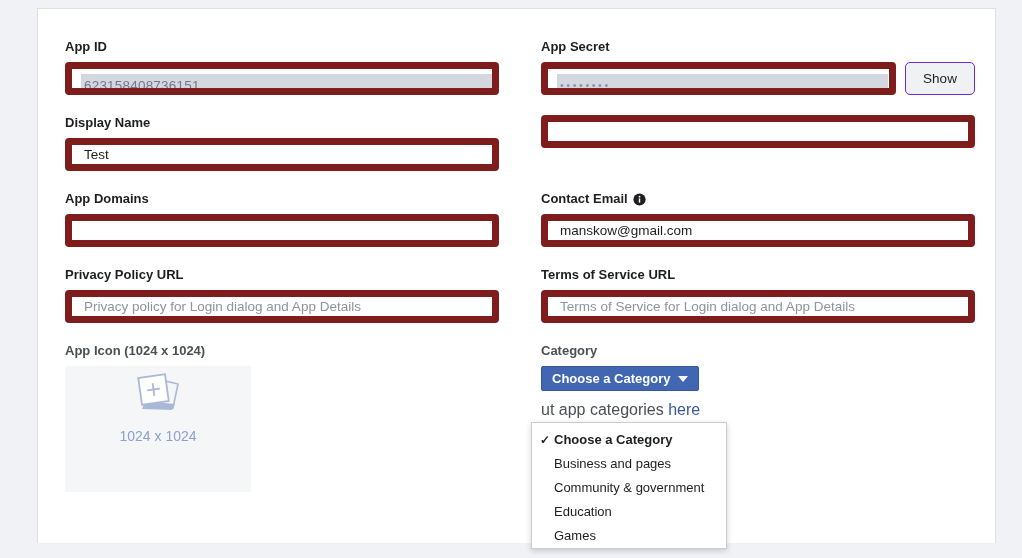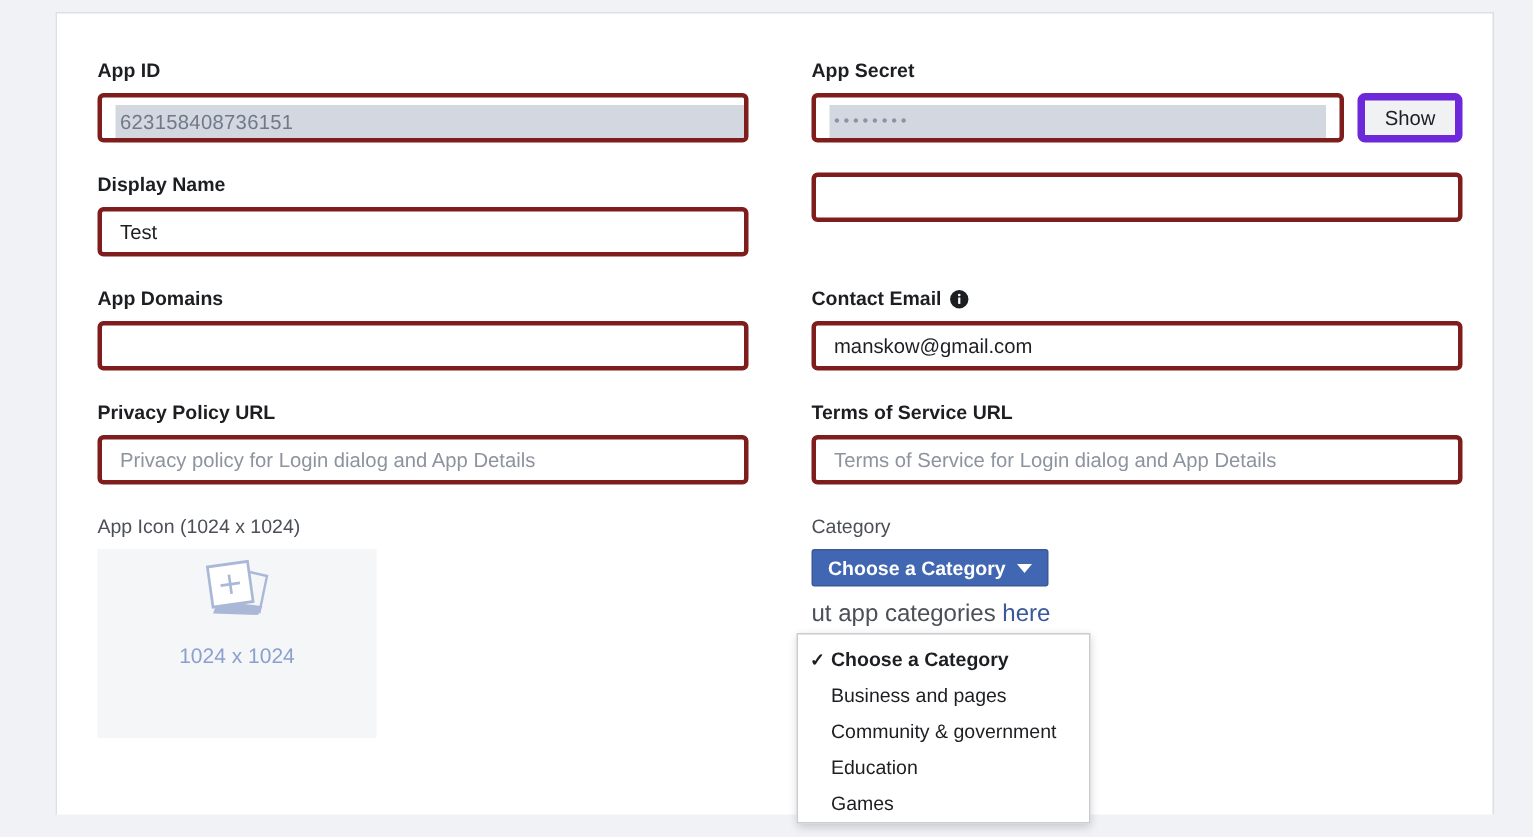--- a/index.html
+++ b/index.html
@@ -46,30 +46,30 @@
     font-weight: bold;
     color: #1c1e21;
     margin-bottom: 7px;
     line-height: 16px;
     display: flex;
     align-items: center;
     gap: 5px;
   }
   .label-plain {
     font-size: 13px;
-    font-weight: normal;
+    font-weight: bold;
     color: #4b4f56;
     margin-bottom: 7px;
     line-height: 16px;
   }
   .input {
     width: 100%;
     height: 33px;
     box-sizing: border-box;
-    border: 3px solid #7f1d1d;
+    border: 7px solid #7f1d1d;
     border-radius: 4px;
     background: #ffffff;
     font-size: 13.5px;
     color: #1c1e21;
     padding: 0 12px;
     font-family: "Liberation Sans", sans-serif;
     line-height: 31px;
     display: block;
   }
   .input::placeholder { color: #8d949e; }
@@ -101,21 +101,21 @@
   }
   .secret-row {
     display: flex;
     gap: 9px;
     align-items: flex-start;
   }
   .secret-field { flex: 1; }
   .show-btn {
     width: 70px;
     height: 33px;
-    border: 5px solid #6d28d9;
+    border: 1px solid #6d28d9;
     border-radius: 5px;
     background: #f0f1f3;
     font-size: 13.5px;
     color: #1c1e21;
     font-family: "Liberation Sans", sans-serif;
     cursor: pointer;
     padding: 0;
   }
   .info-icon {
     display: inline-flex;

